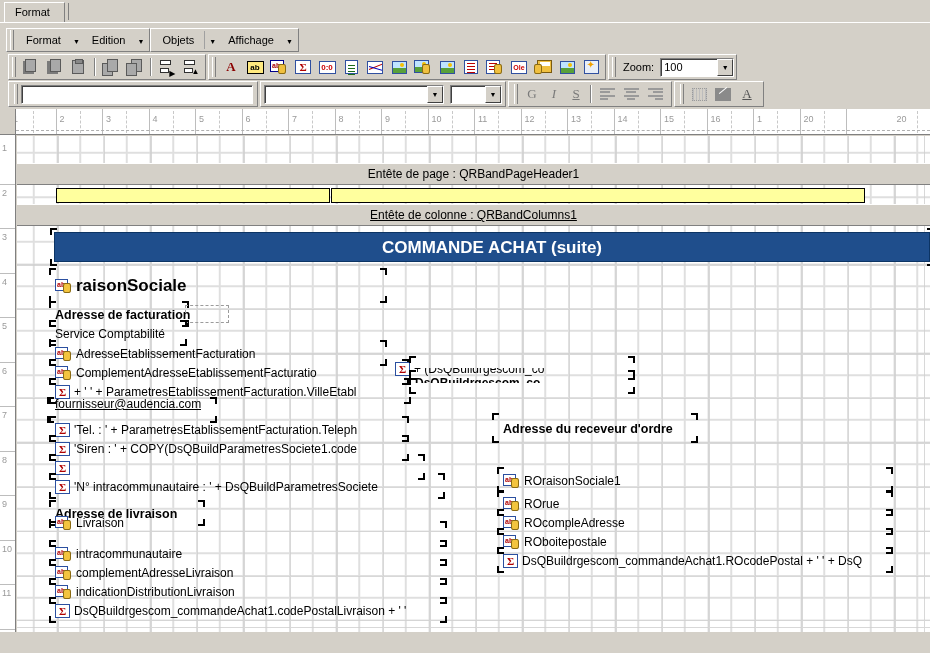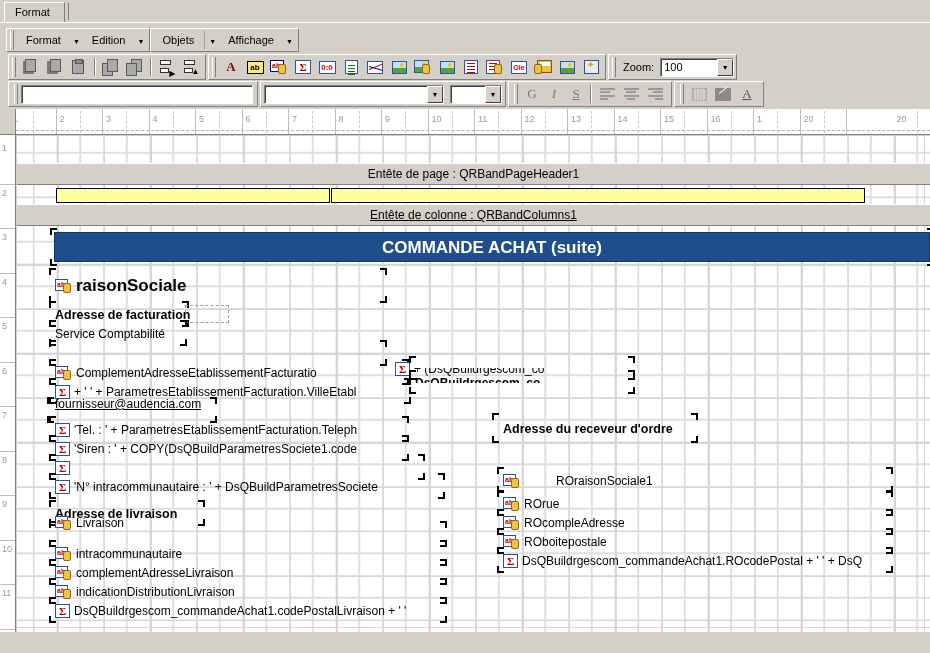--- a/index.html
+++ b/index.html
@@ -615,20 +615,27 @@
     <div class="fld" style="left:38px; top:191px;align-items:center;">
       <span class="txt">Service Comptabilité</span>
     </div>
     <div class="hbox" style="left:36px; top:188px; width:130px; height:18px;">
       <i class="tl"></i>
         <i class="tr"></i>
         <i class="bl"></i>
         <i class="br"></i>
     </div>
 
+    <div class="fld" style="left:38px; top:211px;">
+      <span class="icon-ab">
+          <span class="l">ab</span>
+          <span class="c"></span>
+        </span>
+      <span class="txt">AdresseEtablissementFacturation</span>
+    </div>
     <div class="hbox" style="left:36px; top:208px; width:330px; height:18px;">
       <i class="tl"></i>
         <i class="tr"></i>
         <i class="bl"></i>
         <i class="br"></i>
     </div>
 
     <div class="fld" style="left:38px; top:230px; width:352px; overflow:hidden;">
       <span class="icon-ab">
           <span class="l">ab</span>
@@ -807,21 +814,21 @@
     <div class="fld" style="left:486px; top:286px;">
       <span class="txt bold">Adresse du receveur d'ordre</span>
     </div>
     <div class="hbox" style="left:479px; top:281px; width:198px; height:22px;">
       <i class="tl"></i>
         <i class="tr"></i>
         <i class="bl"></i>
         <i class="br"></i>
     </div>
 
-    <div class="fld" style="left:486px; top:338px;gap:32px;">
+    <div class="fld" style="left:486px; top:338px;">
       <span class="icon-ab">
           <span class="l">ab</span>
           <span class="c"></span>
         </span>
       <span class="txt">ROraisonSociale1</span>
     </div>
     <div class="hbox" style="left:484px; top:335px; width:388px; height:18px;">
       <i class="tl"></i>
         <i class="tr"></i>
         <i class="bl"></i>

